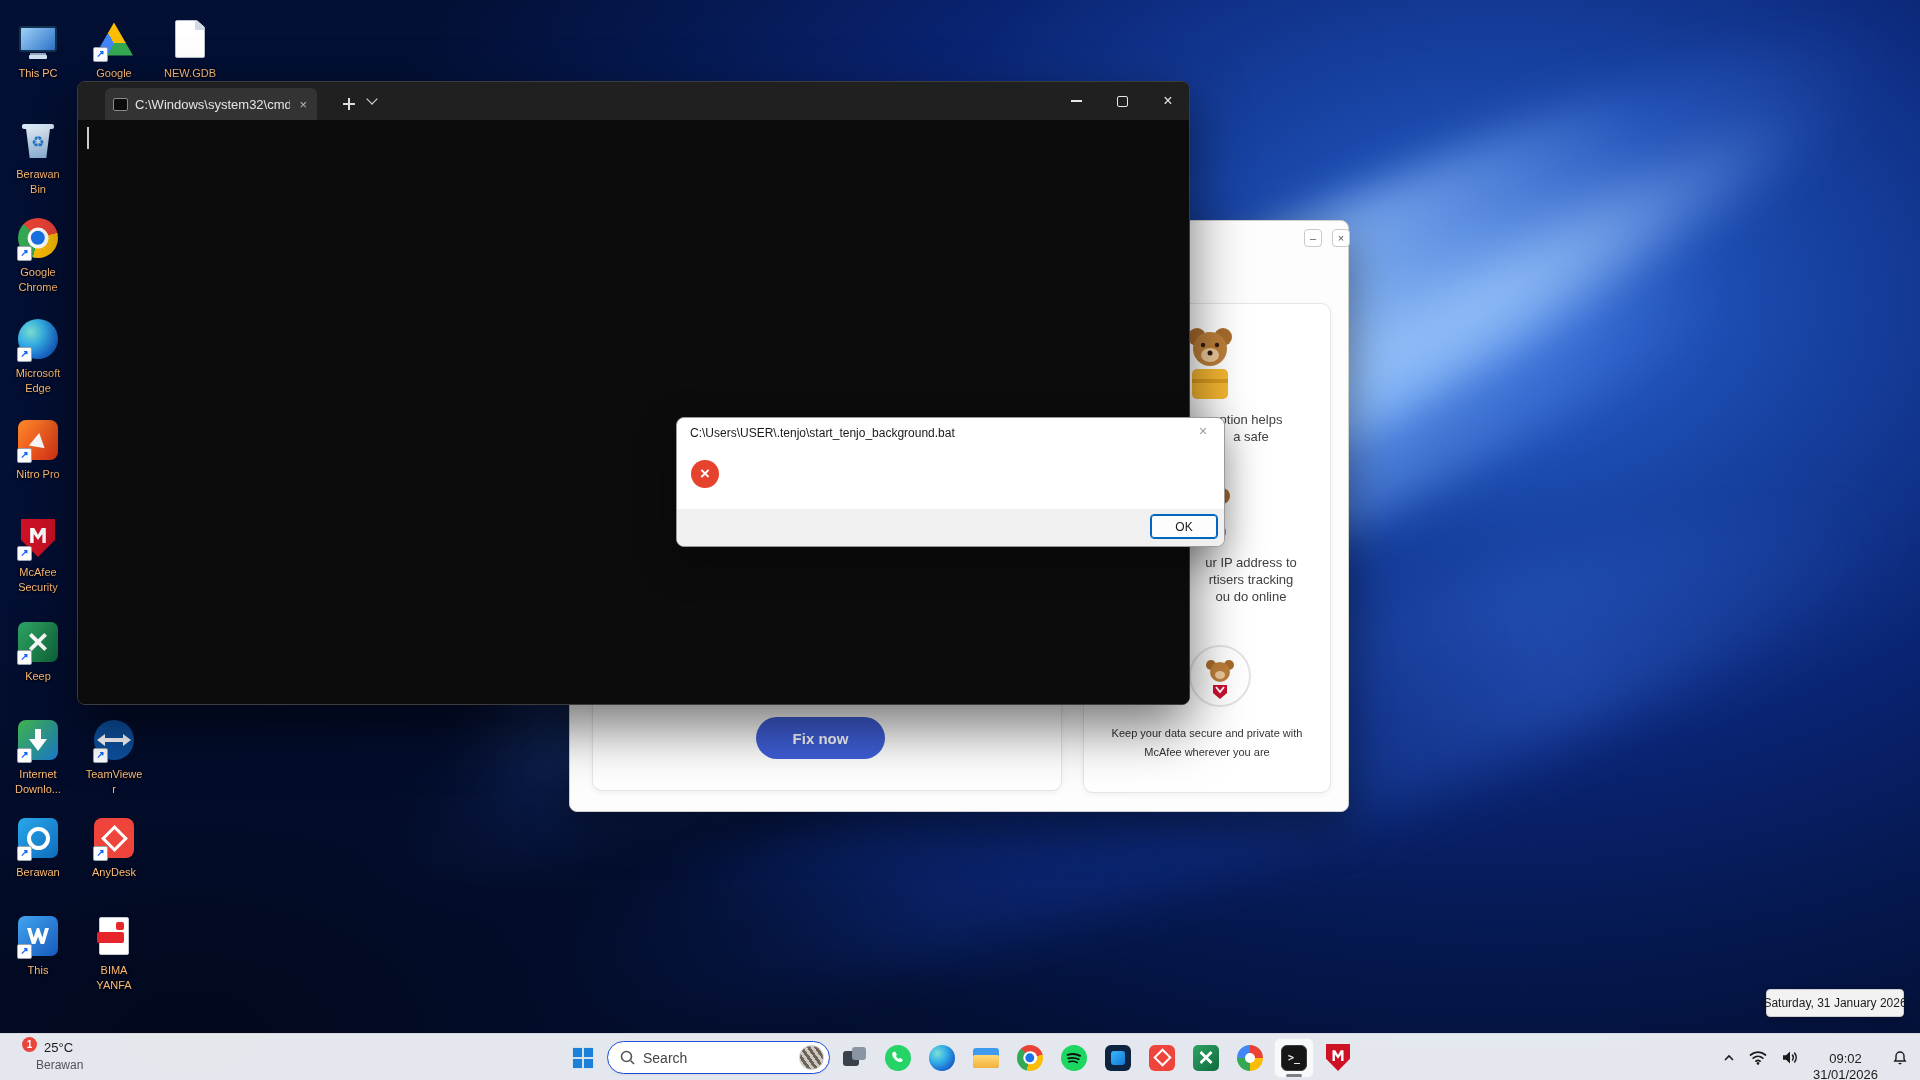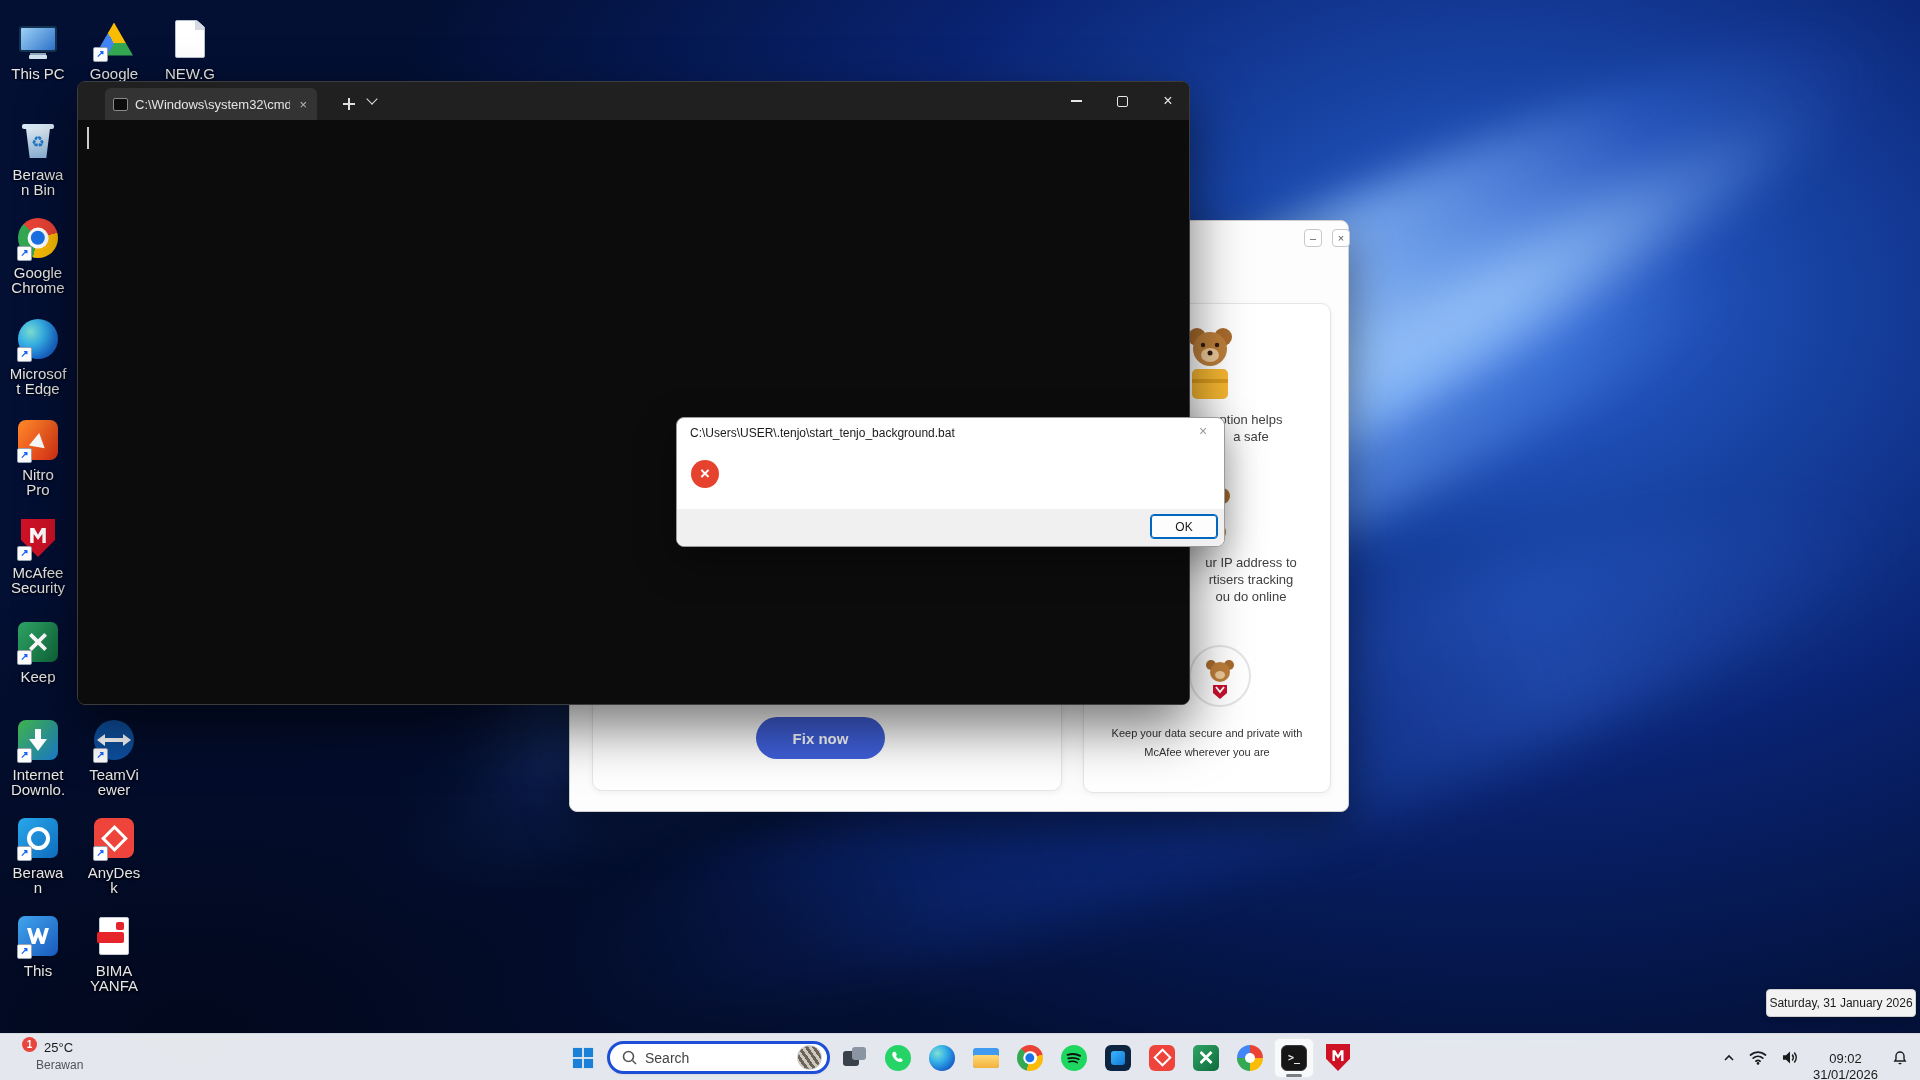--- a/index.html
+++ b/index.html
@@ -21,21 +21,21 @@
   .rib3 { width:1450px; height:210px; left:480px; top:660px; transform:rotate(-19deg); filter:blur(26px);
     background:linear-gradient(90deg, transparent, rgba(12,40,120,.85) 45%, rgba(45,95,205,.5) 75%, transparent); }
   .rib4 { width:720px; height:90px; left:1140px; top:250px; transform:rotate(-30deg); filter:blur(26px);
     background:radial-gradient(closest-side, rgba(175,215,255,.85), transparent); }
   .shade { position:absolute; inset:0;
     background:radial-gradient(1100px 650px at 10% 96%, rgba(2,8,28,.92), transparent 70%); }
 
   
   .dicon { position:absolute; width:76px; z-index:2; text-align:center; cursor:default; }
   .ic { width:48px; height:48px; margin:0 auto; position:relative; display:flex; align-items:center; justify-content:center; }
-  .dlabel { margin-top:3px; font-size:15px; line-height:15px; color:#e5e5e5;
+  .dlabel { margin-top:3px; font-size:11px; line-height:15px; color:#fdba74;
     text-shadow:0 1px 2px rgba(0,0,0,.85), 0 0 3px rgba(0,0,0,.6); max-height:31px; overflow:hidden;
     padding:0 9px; word-wrap:break-word; }
   .shortcut::after { content:"\2197"; position:absolute; left:3px; bottom:1px; width:13px; height:13px;
     background:#fff; border:1px solid #9aa4b0; border-radius:2px; color:#1a66ff; font-size:10px; line-height:11px;
     font-weight:bold; text-align:center; }
 
   .pcmon { width:38px; height:26px; border-radius:3px; background:linear-gradient(135deg,#9ed1f7,#2d72c8);
     border:2px solid #12324f; position:relative; }
   .pcmon::after { content:""; position:absolute; left:50%; transform:translateX(-50%); bottom:-9px;
     width:18px; height:4px; background:#cfe0ee; border-radius:1px; box-shadow:0 -3px 0 -1px #8fa6ba; }
@@ -159,40 +159,40 @@
     text-align:center; cursor:pointer; }
   .d-ico { position:absolute; left:14px; top:42px; width:28px; height:28px; border-radius:50%; background:#e5432e;
     color:#fff; font-size:17px; font-weight:bold; display:flex; align-items:center; justify-content:center; }
   .d-msg { position:absolute; left:50px; top:41px; width:480px; font-size:12.5px; line-height:1.45; color:#1a1a1a; }
   .d-strip { position:absolute; left:0; right:0; bottom:0; height:37px; background:#f0f0f0; }
   .d-ok { position:absolute; right:6px; bottom:7px; width:68px; height:25px; background:#fdfdfd;
     border:1px solid #0067c0; box-shadow:inset 0 0 0 1px #0067c0; border-radius:4px; font-size:12px;
     color:#1a1a1a; cursor:pointer; font-family:"Liberation Sans", sans-serif; }
 
   
-  .datetip { position:absolute; left:1766px; top:989px; width:150px; height:28px; z-index:7; background:#f2f2f2;
+  .datetip { position:absolute; left:1766px; top:989px; width:138px; height:28px; z-index:7; background:#f2f2f2;
     border:1px solid #cfcfcf; border-radius:4px; font-size:12px; color:#1b1b1b; display:flex;
     align-items:center; justify-content:center; box-shadow:0 2px 6px rgba(0,0,0,.25); white-space:nowrap; }
 
   
   .taskbar { position:absolute; left:0; right:0; bottom:0; height:47px; z-index:8;
     background:rgba(242,245,250,.94); border-top:1px solid rgba(0,0,0,.06); }
   .weather { position:absolute; left:10px; top:0; height:47px; width:110px; cursor:pointer; }
   .wbadge { position:absolute; left:12px; top:3px; width:15px; height:15px; border-radius:50%; background:#e8463c;
     color:#fff; font-size:10px; line-height:15px; text-align:center; font-weight:bold; }
   .wtemp { position:absolute; left:34px; top:6px; font-size:13px; color:#1b1b1b;text-align:right; }
   .wcond { position:absolute; left:26px; top:24px; font-size:12px; color:#50545a; }
   .centerbar { position:absolute; left:563px; top:0; height:47px; display:flex; align-items:center; gap:4px; }
   .tbtn { width:40px; height:40px; border-radius:6px; display:flex; align-items:center; justify-content:center;
     cursor:pointer; position:relative; flex:none; }
   .tbtn.active { background:rgba(255,255,255,.75); box-shadow:inset 0 0 0 1px rgba(0,0,0,.06); }
   .tbtn.active::after { content:""; position:absolute; bottom:1px; left:50%; transform:translateX(-50%);
     width:16px; height:3px; border-radius:2px; background:#7a7e85; }
   .winlogo { display:block; }
-  .searchpill { width:223px; height:33px; border-radius:17px; background:#fff; border:3px solid #1d4ed8;
+  .searchpill { width:223px; height:33px; border-radius:17px; background:#fff; border:1px solid #1d4ed8;
     display:flex; align-items:center; padding:0 5px 0 12px; gap:8px; cursor:pointer; flex:none;
     box-shadow:0 1px 2px rgba(0,0,0,.06); }
   .searchtxt { font-size:14px; color:#444; flex:1; }
   .searchimg { width:25px; height:25px; border-radius:50%;
     background:repeating-linear-gradient(55deg,#6b625a 0 3px,#cfc8bd 3px 6px); border:1px solid #c9c9c9; }
   .taskview { width:25px; height:25px; position:relative; }
   .taskview::before { content:""; position:absolute; left:1px; top:6px; width:16px; height:15px; background:#39414d; border-radius:3px; }
   .taskview::after { content:""; position:absolute; right:1px; top:2px; width:14px; height:13px; background:#8a94a3; border-radius:3px; }
   .folder { width:26px; height:21px; position:relative; }
   .folder::before { content:""; position:absolute; left:0; right:0; top:1px; bottom:0; background:#3f9af0; border-radius:3px; }

